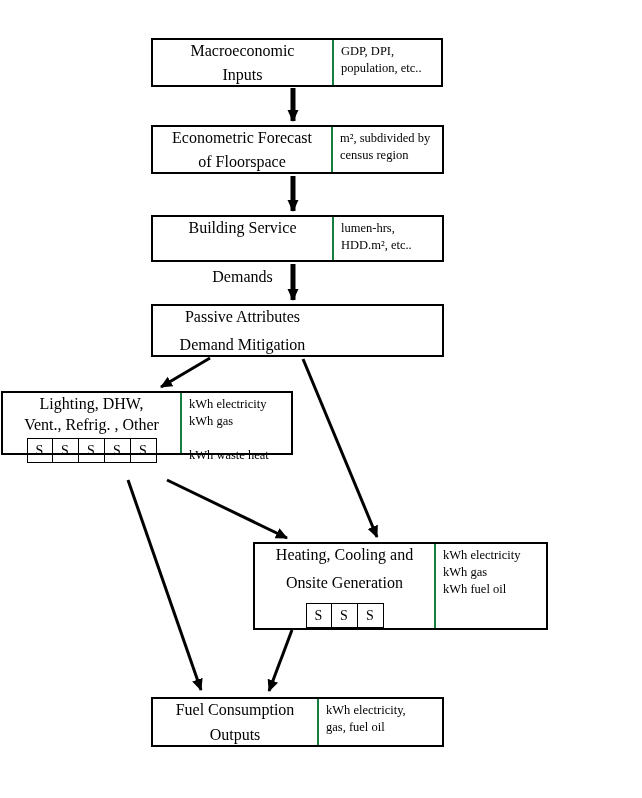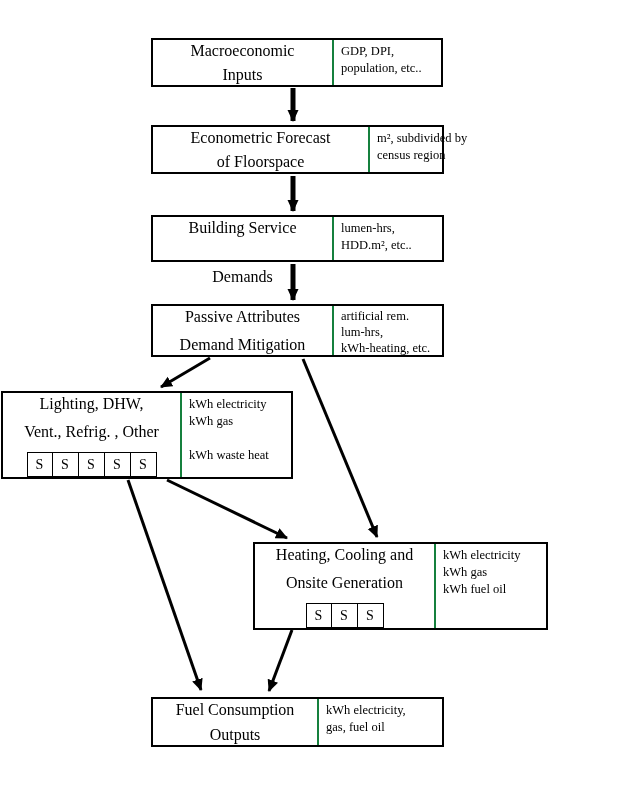--- a/index.html
+++ b/index.html
@@ -59,21 +59,21 @@
       <span class="title-line">Macroeconomic</span>
       <span class="title-line">Inputs</span>
     </div>
     <div class="side">
       <span class="side-line">GDP, DPI,</span>
       <span class="side-line">population, etc..</span>
     </div>
   </div>
 
   <div class="fbox" style="left:151px; top:125px; width:293px; height:49px;">
-    <div class="main" style="width:215px;border-radius:17px;">
+    <div class="main" style="width:178px;border-radius:17px;">
       <span class="title-line">Econometric Forecast</span>
       <span class="title-line">of Floorspace</span>
     </div>
     <div class="side">
       <span class="side-line">m², subdivided by</span>
       <span class="side-line">census region</span>
     </div>
   </div>
 
   <div class="fbox" style="left:151px; top:215px; width:293px; height:47px;">
@@ -85,28 +85,23 @@
       <span class="side-line">lumen-hrs,</span>
       <span class="side-line">HDD.m², etc..</span>
     </div>
   </div>
 
   <div class="fbox" style="left:151px; top:304px; width:293px; height:53px;">
     <div class="main" style="width:179px;">
       <span class="title-line">Passive Attributes</span>
       <span class="title-line">Demand Mitigation</span>
     </div>
-    <div class="side" style="line-height:16px; padding-top:2px;">
-      <span class="side-line" style="min-height:16px;">artificial rem.</span>
-      <span class="side-line" style="min-height:16px;">lum-hrs,</span>
-      <span class="side-line" style="min-height:16px;">kWh-heating, etc.</span>
-    </div>
   </div>
 
-  <div class="fbox" style="left:1px; top:391px; width:292px; height:88px;">
+  <div class="fbox" style="left:1px; top:391px; width:292px; height:64px;">
     <div class="main" style="width:177px;">
       <span class="title-line">Lighting, DHW,</span>
       <span class="title-line">Vent., Refrig. , Other</span>
       <div class="s-row">
         <span class="s-cell">S</span>
         <span class="s-cell">S</span>
         <span class="s-cell">S</span>
         <span class="s-cell">S</span>
         <span class="s-cell">S</span>
       </div>

